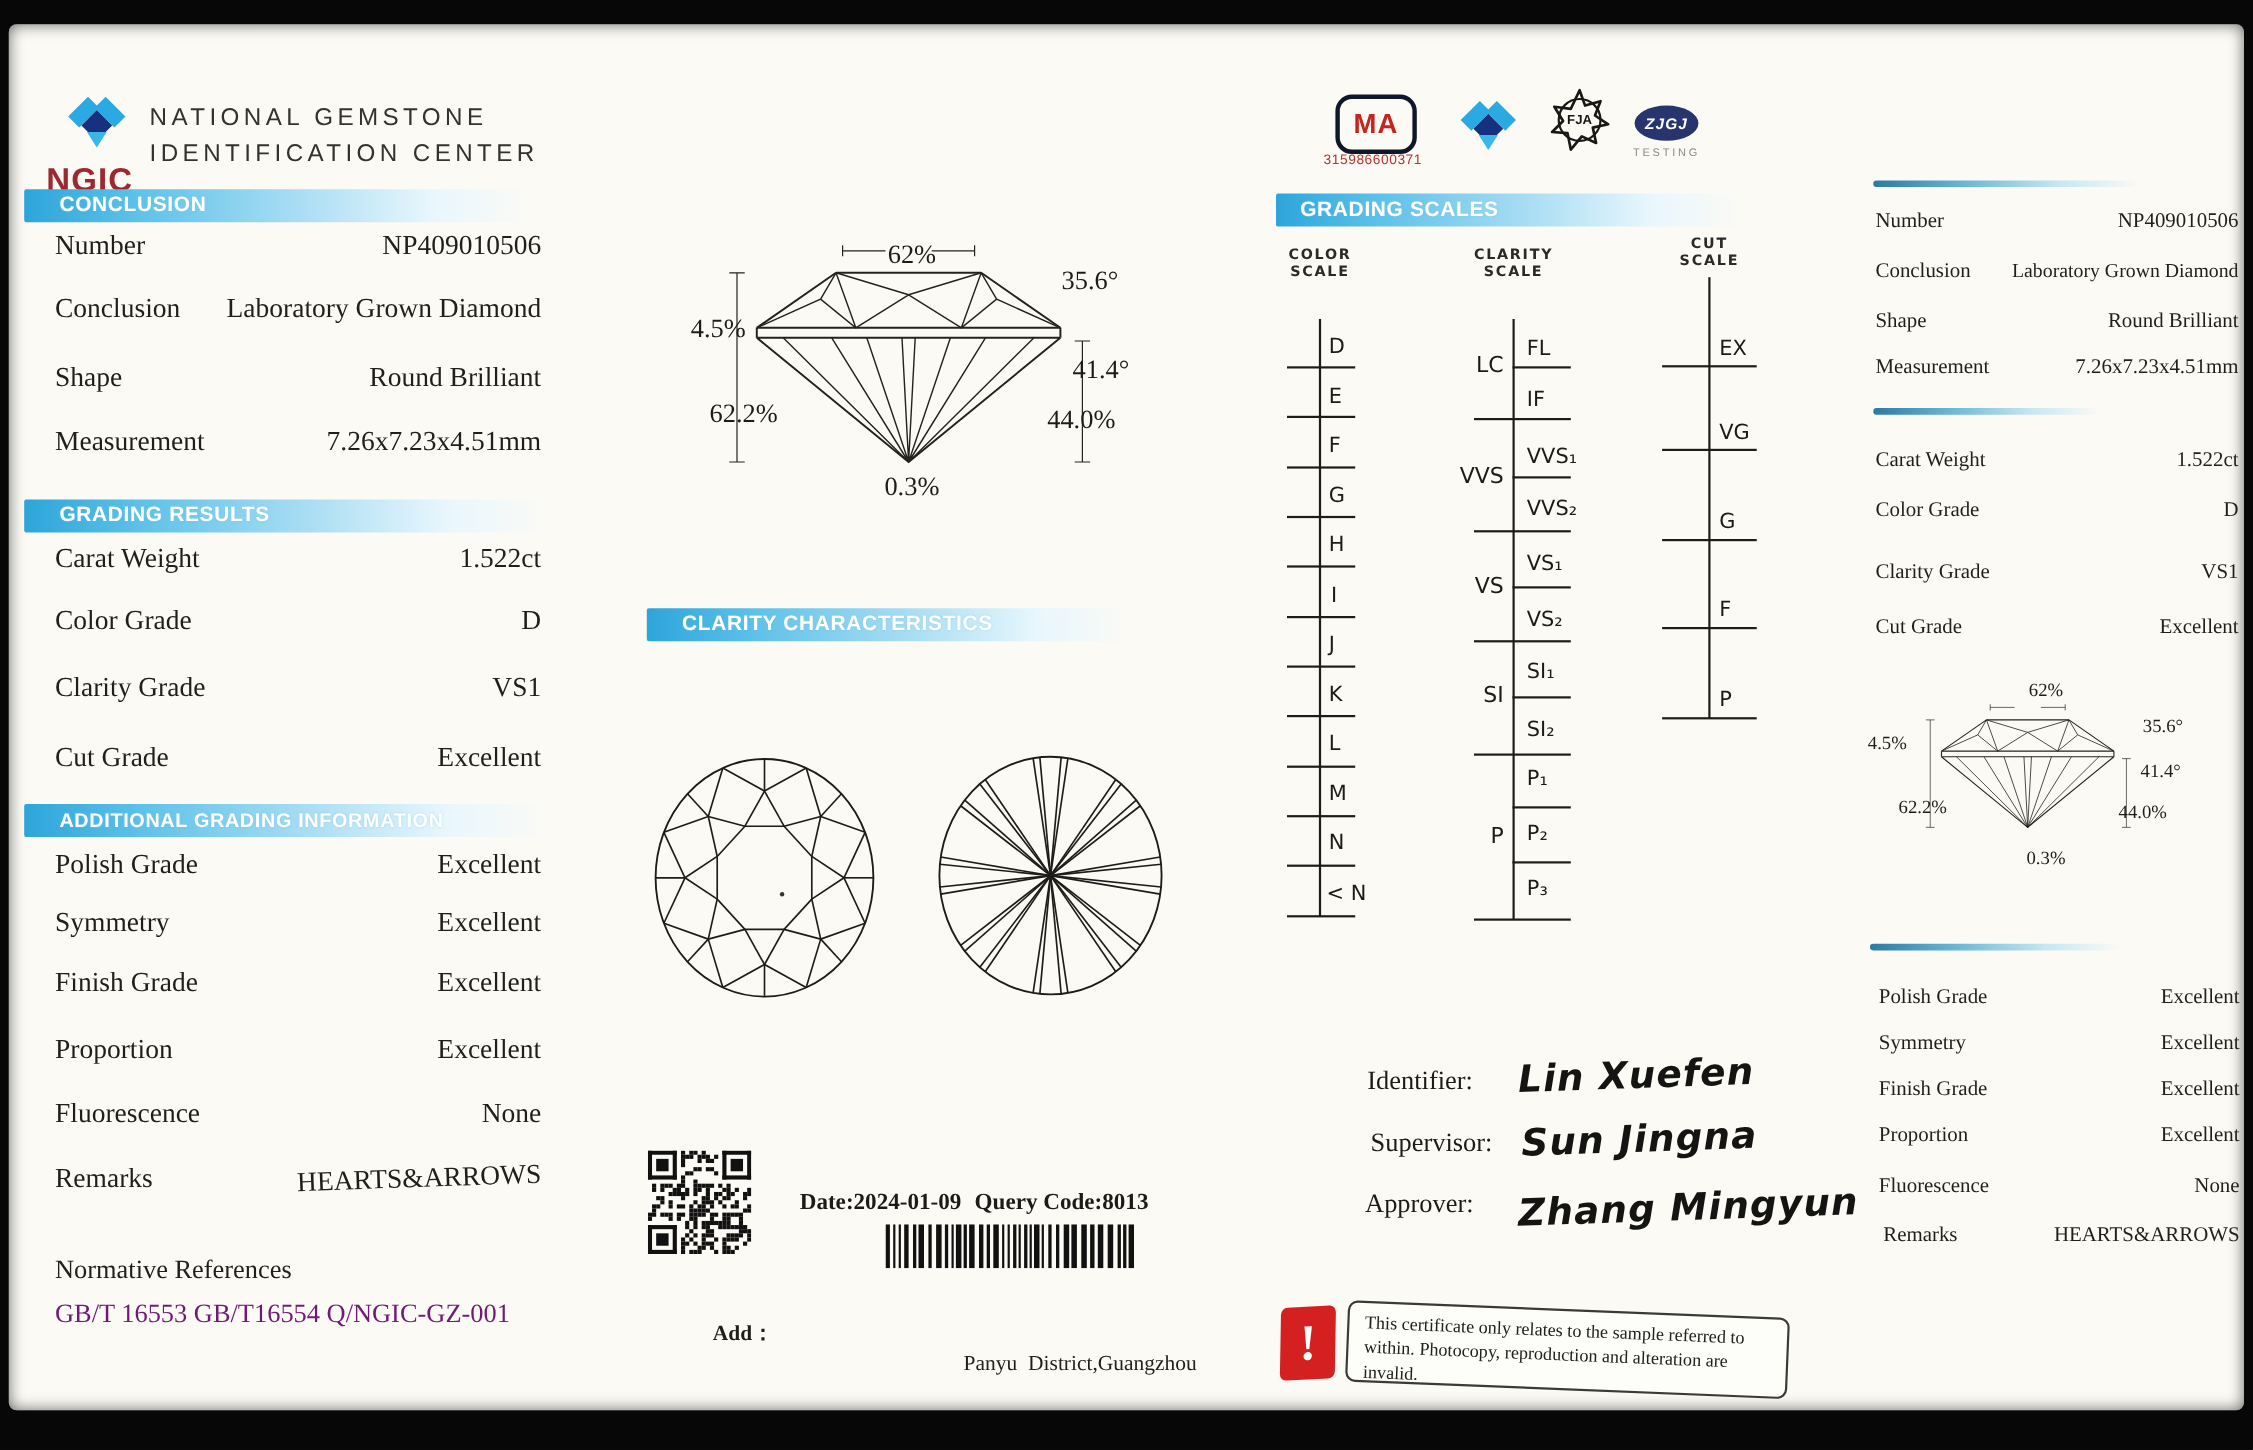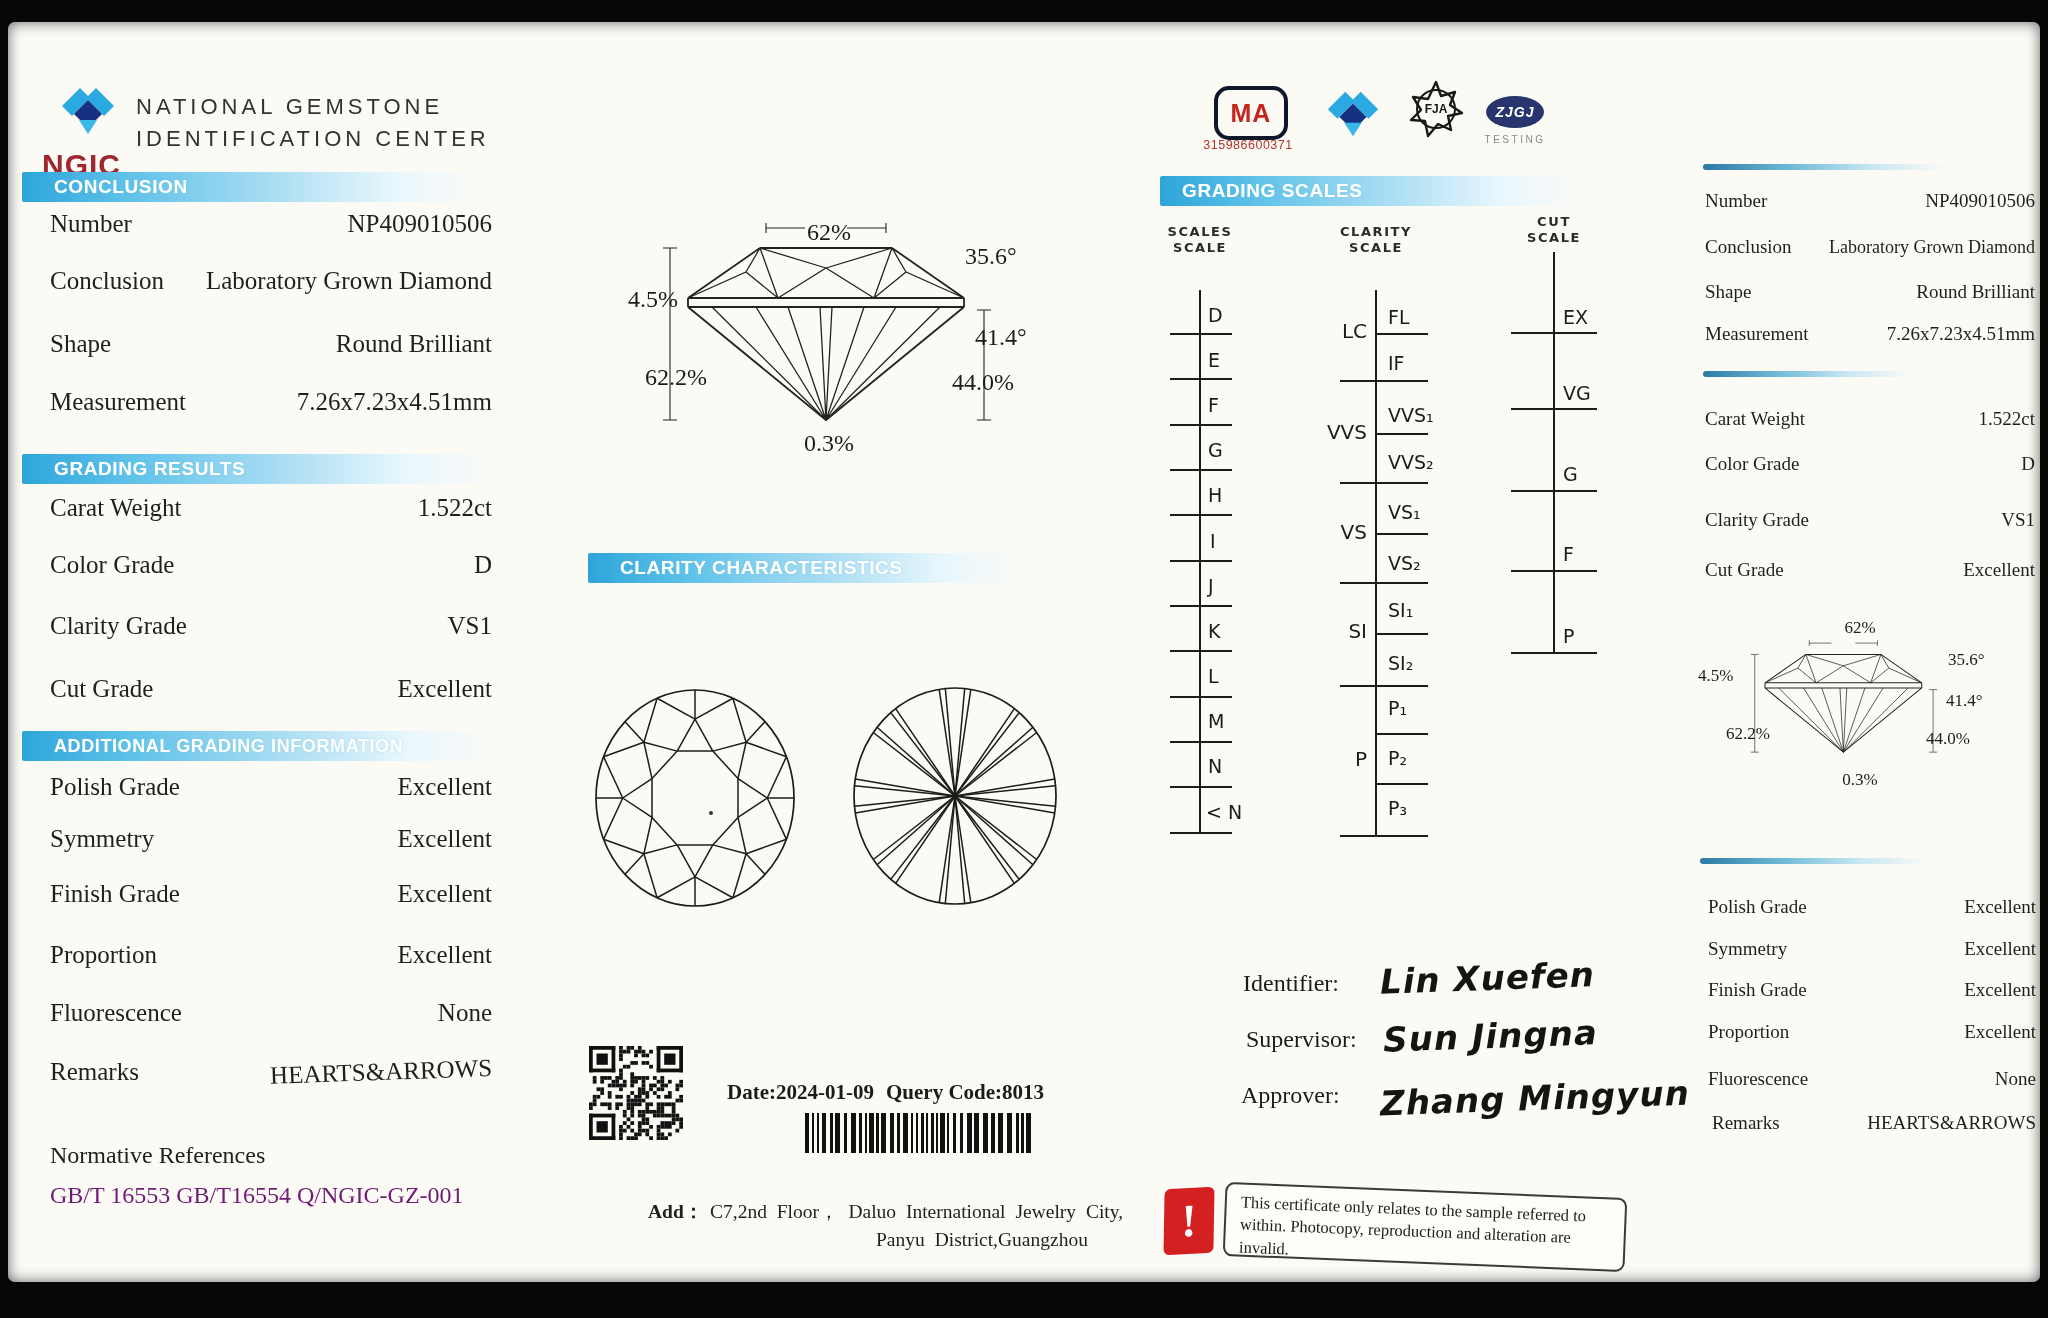--- a/index.html
+++ b/index.html
@@ -520,27 +520,26 @@
         <rect x="169" y="0" width="5" height="40" fill="#111"></rect>
         <rect x="178" y="0" width="5" height="40" fill="#111"></rect>
         <rect x="186" y="0" width="4" height="40" fill="#111"></rect>
         <rect x="193" y="0" width="5" height="40" fill="#111"></rect>
         <rect x="202" y="0" width="5" height="40" fill="#111"></rect>
         <rect x="211" y="0" width="3" height="40" fill="#111"></rect>
         <rect x="216" y="0" width="3" height="40" fill="#111"></rect>
         <rect x="221" y="0" width="5" height="40" fill="#111"></rect>
       </svg>
   <div class="addr" style="left:610px;top:1176px;font-weight:600">Add：</div>
-  <div class="addr" style="left:672px;top:1176px">C7,2nd Floor， Daluo International Jewelry City,</div>
   <div class="addr" style="left:838px;top:1207px;width:200px;text-align:right">Panyu District,Guangzhou</div>
 
   <div class="bar" style="left:1152px;top:154px;width:440px;padding-left:22px">GRADING SCALES</div>
 
   <div class="scale-header" style="left:1142px;top:202px">
-    <div>SCALES</div>
+    <div>COLOR</div>
     <div>SCALE</div>
       </div>
   <div class="scale-header" style="left:1318px;top:202px">
     <div>CLARITY</div>
     <div>SCALE</div>
       </div>
   <div class="scale-header" style="left:1496px;top:192px">
     <div>CUT</div>
     <div>SCALE</div>
       </div>

